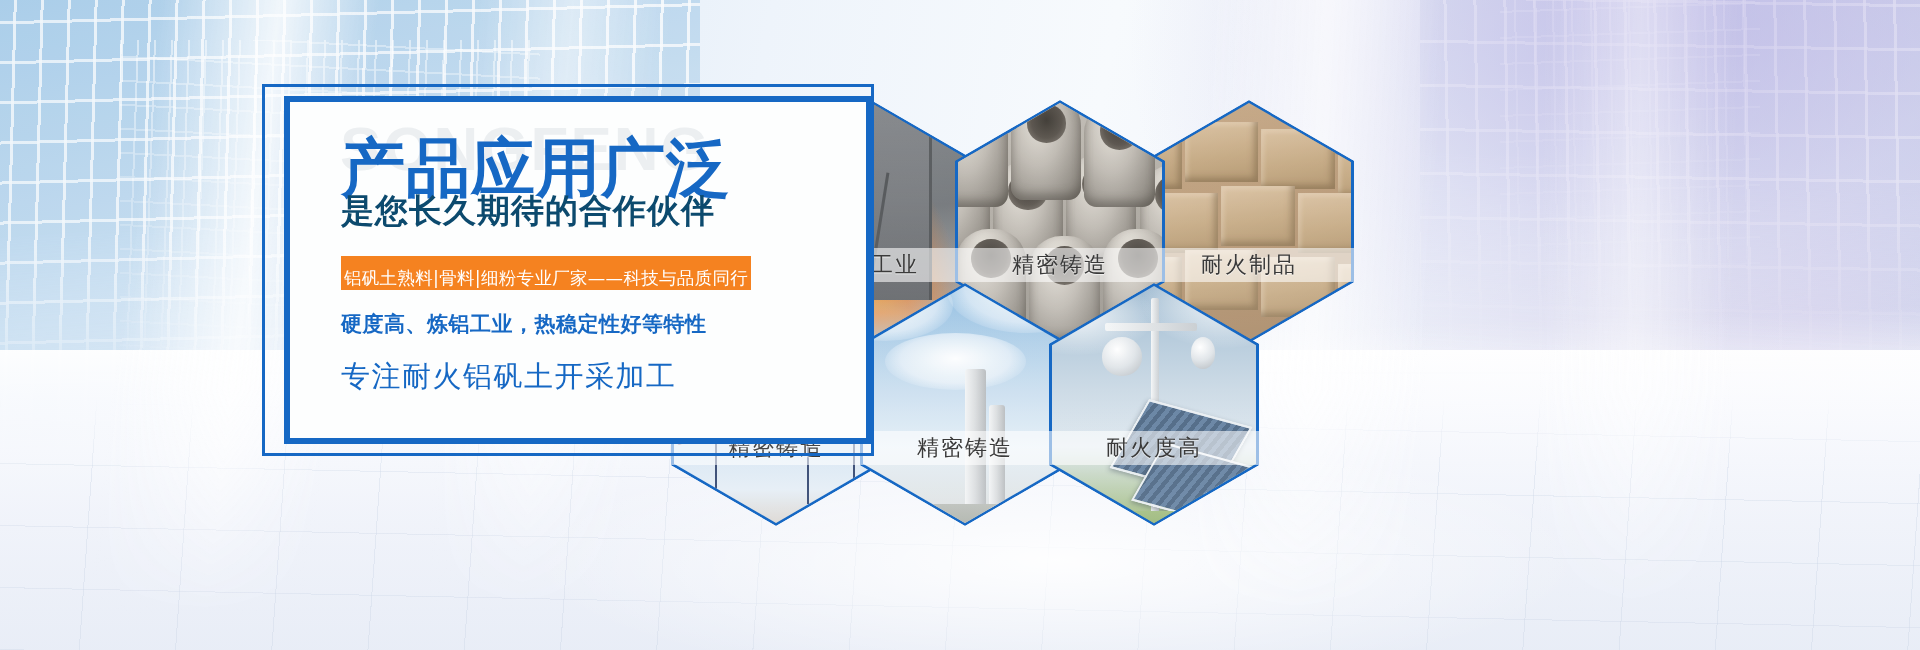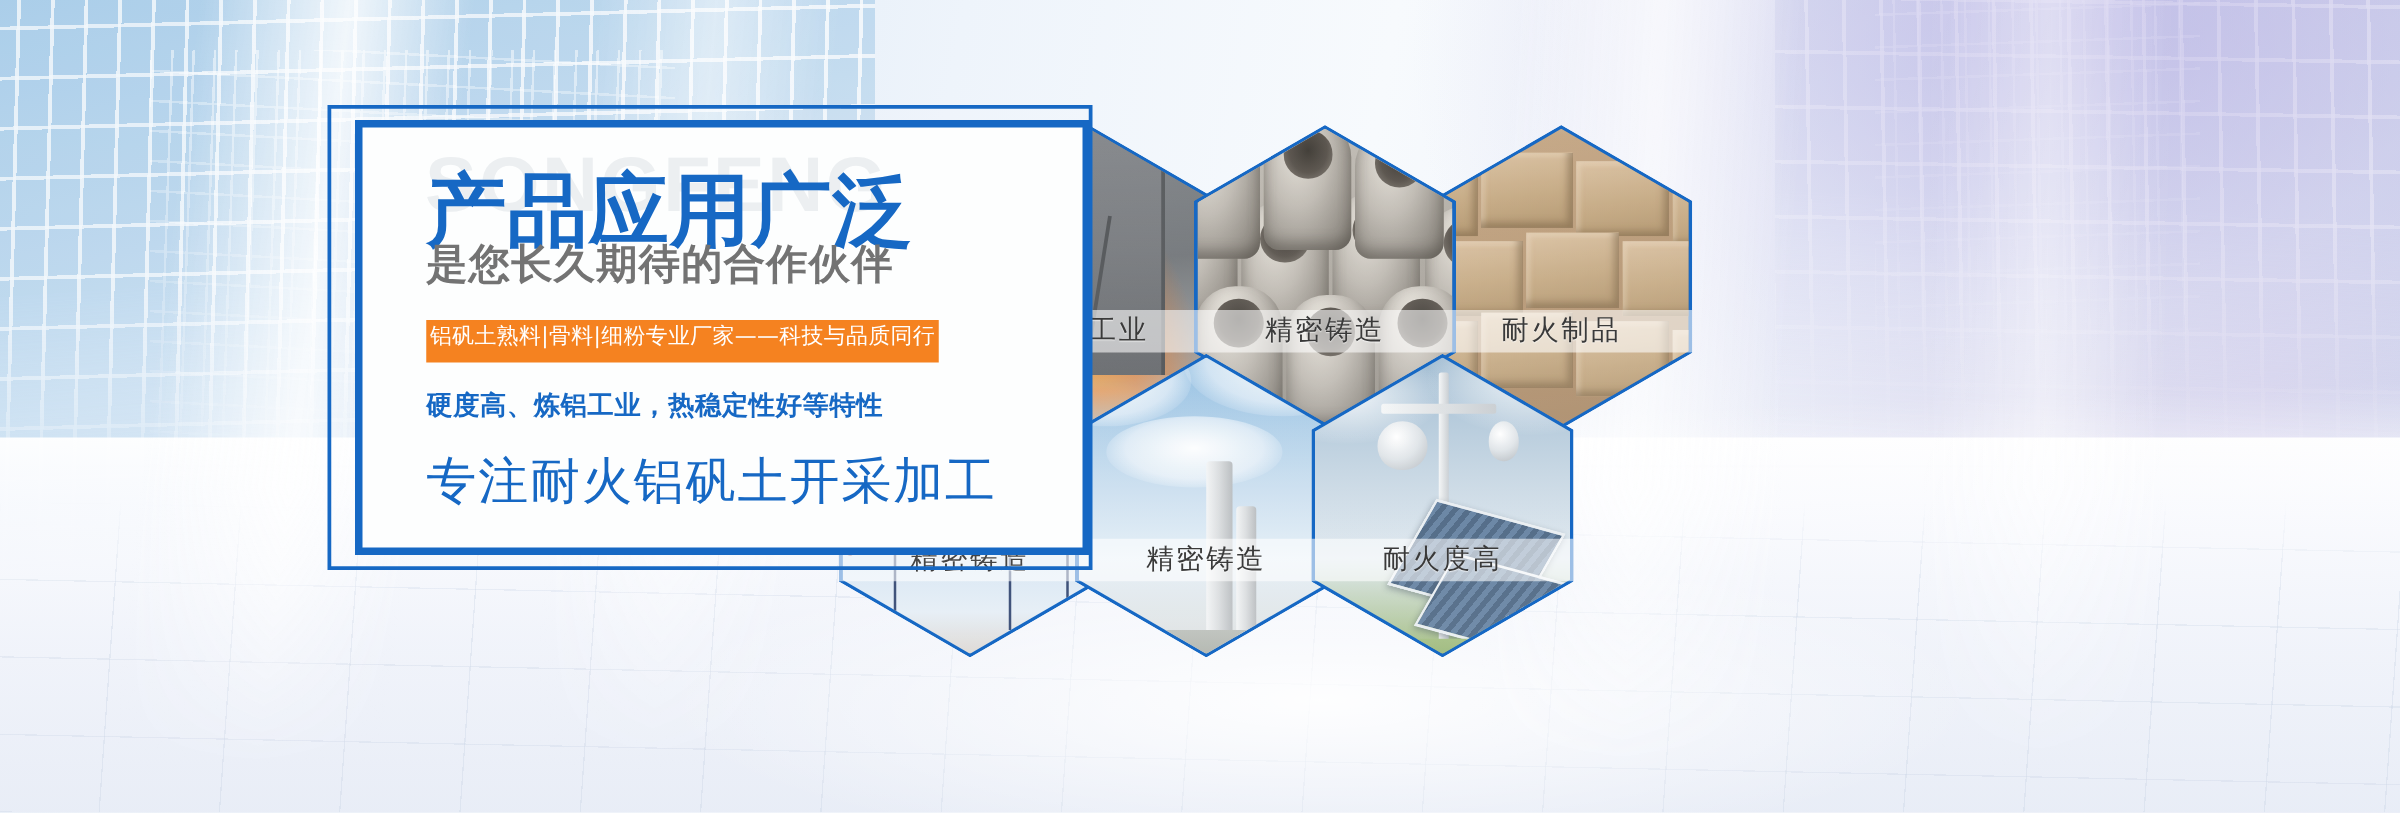--- a/index.html
+++ b/index.html
@@ -128,42 +128,42 @@
     user-select:none;
   }
   .title-main {
     position:absolute; left:51px; top:34px;
     font-size:64px; font-weight:bold; letter-spacing:1px;
     color:#1668c4; line-height:1; white-space:nowrap;
   }
   .title-sub {
     position:absolute; left:51px; top:92px;
     font-size:33px; font-weight:bold; letter-spacing:1px;
-    color:#737373; line-height:1; white-space:nowrap;
+    color:#0c4a6e; line-height:1; white-space:nowrap;
   }
   .tagline-band {
     position:absolute; left:51px; top:154px;
     height:34px; padding:0 3px;
     background:#f58220;
-    display:flex; align-items:flex-start;
+    display:flex; align-items:flex-end;
     white-space:nowrap;
   }
   .tagline-band span {
     font-size:17.5px; color:#ffffff; letter-spacing:.3px;
     font-family:"DejaVu Sans","Liberation Sans",sans-serif;
   }
   .feature-line {
     position:absolute; left:51px; top:208px;
     font-size:21px; font-weight:bold; color:#1668c4;
     letter-spacing:.5px; white-space:nowrap;
     font-family:"DejaVu Sans","Liberation Sans",sans-serif;
   }
   .focus-line {
     position:absolute; left:51px; top:255px;
-    font-size:40px; color:#1668c4;
+    font-size:29px; color:#1668c4;
     letter-spacing:1.5px; white-space:nowrap;
     font-family:"DejaVu Sans","Liberation Sans",sans-serif;
   }
 
   
   .hexwrap { position:absolute; left:0; top:0; width:1920px; height:650px; }
   .hex {
     position:absolute;
     width:210px; height:243px;
     clip-path:polygon(50% 0%, 100% 25%, 100% 75%, 50% 100%, 0% 75%, 0% 25%);

